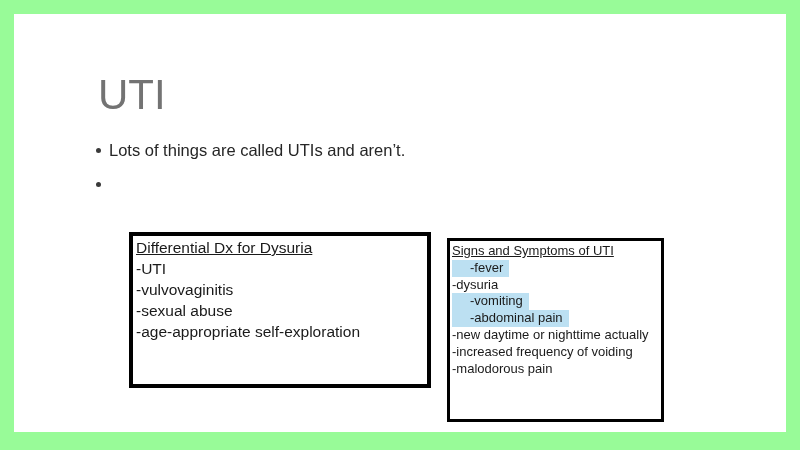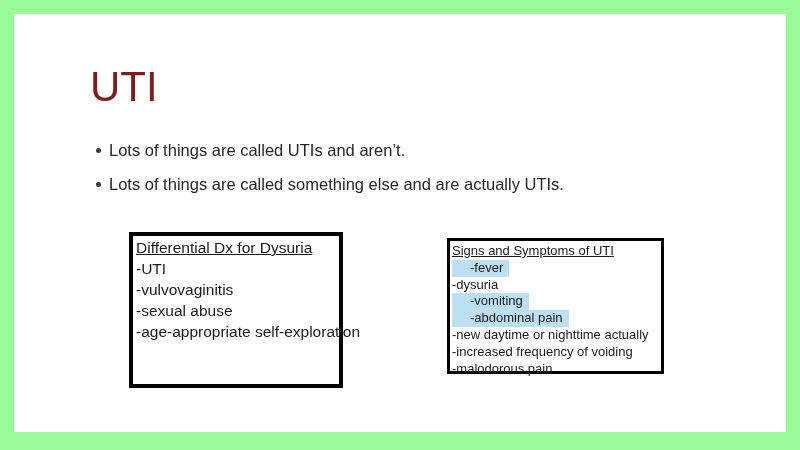--- a/index.html
+++ b/index.html
@@ -13,22 +13,22 @@
     background: var(--frame-green, #98FB98);
     overflow: hidden;
   }
   .paper {
     position: absolute; left: 14px; top: 14px;
     width: 772px; height: 418px;
     background: #ffffff;
   }
   .title {
     position: absolute; left: 82px; top: 58px;
-    margin: 8px; font-size: 42px; font-weight: 400;
-    line-height: 1; color: #7f1d1d; letter-spacing: 0px;
+    margin: 16px; font-size: 42px; font-weight: 400;
+    line-height: 1; color: #737373; letter-spacing: 0px;
   }
   .bullets {
     position: absolute; left: 86px; top: 130px;
     margin: 10px; padding: 0; list-style: none;
     color: #262626; font-size: 16.5px;
   }
   .bullets li {
     position: relative; padding-left: 13px;
     line-height: 20px; margin-bottom: 14px;
     white-space: nowrap;
@@ -38,26 +38,26 @@
     width: 5px; height: 5px; border-radius: 50%;
     background: #3a3a3a;
   }
   .listbox {
     position: absolute; background: #ffffff;
     border-style: solid; border-color: var(--box-border, #000000);
     box-sizing: border-box; color: var(--text, #1a1a1a);
     white-space: nowrap;
   }
   .box-left {
-    left: 129px; top: 232px; width: 214px; height: 156px;
+    left: 129px; top: 232px; width: 302px; height: 156px;
     border-width: 4px; padding: 1px 0 0 3px;
     font-size: 15.5px; line-height: 21px;
   }
   .box-right {
-    left: 447px; top: 238px; width: 217px; height: 136px;
+    left: 447px; top: 238px; width: 217px; height: 184px;
     border-width: 3px; padding: 2px 0 0 2px;
     font-size: 13px; line-height: 16.8px;
   }
   .box-header { text-decoration: underline; }
   .line span { display: inline-block; }
   .line .hl {
     background: var(--highlight-blue, #BCE0F2);
     padding-right: 6px;
     padding-left: 18px;
   }
@@ -70,21 +70,20 @@
 
   <h1 class="title">UTI</h1>
 
   <ul class="bullets">
     <li>
       <span class="dot"></span>
       <span>Lots of things are called UTIs and aren’t.</span>
     </li>
     <li>
       <span class="dot"></span>
-      <span>Lots of things are called something else and are actually UTIs.</span>
     </li>
   </ul>
 
   <div class="listbox box-left">
     <div class="box-header">Differential Dx for Dysuria</div>
     <div class="line"><span>-UTI</span></div>
     <div class="line"><span>-vulvovaginitis</span></div>
     <div class="line"><span>-sexual abuse</span></div>
     <div class="line"><span>-age-appropriate self-exploration</span></div>
   </div>

